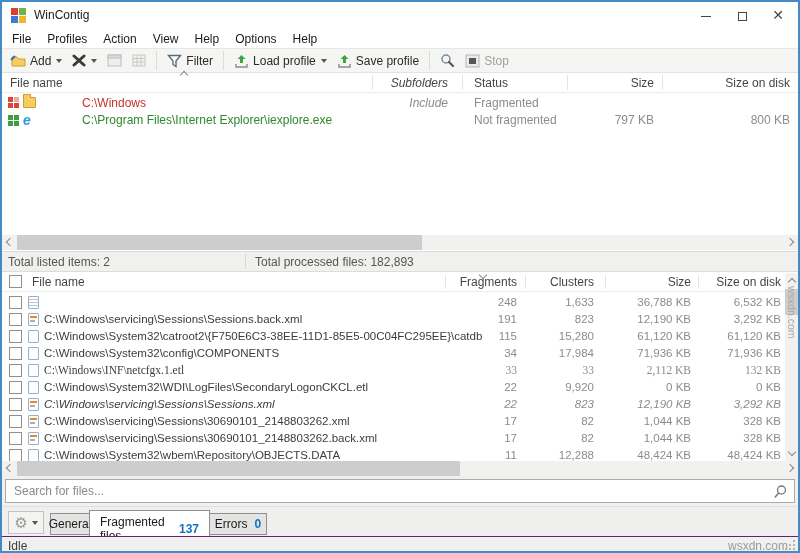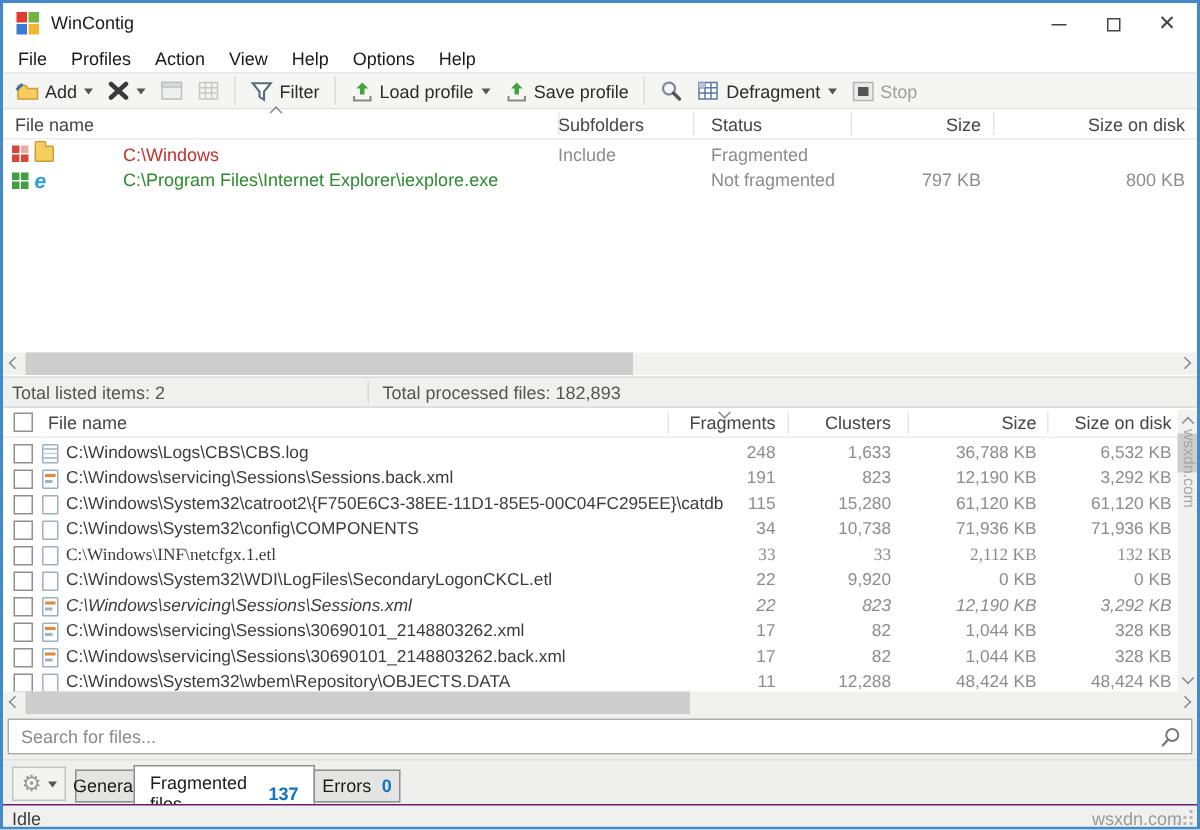--- a/index.html
+++ b/index.html
@@ -34,21 +34,21 @@
   
   .colsep{position:absolute;top:2px;bottom:2px;width:1px;background:#e4e4e4;}
   .chev{display:inline-block;width:6px;height:6px;border-left:1px solid #888;border-bottom:1px solid #888;}
   .chev.up{transform:rotate(135deg);} .chev.down{transform:rotate(-45deg);}
   .chev.left{transform:rotate(45deg);} .chev.right{transform:rotate(225deg);}
   
   .toplist{position:absolute;left:0;top:71px;width:100%;height:162px;background:#fff;}
   .tl-header{position:absolute;left:0;top:0;width:100%;height:20px;border-bottom:1px solid #ececec;color:#454545;}
   .hcell{position:absolute;top:3px;}
   .tl-sort{position:absolute;left:179px;top:-1px;}
-  .t-name{left:8px;} .t-sub{left:370px;width:76px;} .t-status{left:472px;}
+  .t-name{left:8px;} .t-sub{left:370px;width:76px;text-align:right;font-style:italic;} .t-status{left:472px;}
   .t-size{left:566px;width:86px;text-align:right;} .t-sod{left:660px;width:128px;text-align:right;}
   .tl-row{position:absolute;left:0;width:100%;height:17px;line-height:17px;}
   .tl-row .cell{position:absolute;top:0;line-height:17px;}
   .rowicons{position:absolute;left:6px;top:2px;display:flex;gap:4px;align-items:center;}
   .fraggrid{display:grid;grid-template-columns:5px 5px;grid-template-rows:5px 5px;gap:1px;}
   .fraggrid i{display:block;}
   .fg-red i{background:#d8473a;} .fg-red i.lt{background:#eeaaa2;}
   .fg-green i{background:#3f9e3f;}
   .folder{width:13px;height:11px;background:#f7cd60;border:1px solid #cf9c32;border-radius:1px;position:relative;}
   .folder:before{content:"";position:absolute;left:-1px;top:-4px;width:6px;height:3px;background:#f7cd60;border:1px solid #cf9c32;border-bottom:none;border-radius:1px 1px 0 0;}
@@ -193,29 +193,20 @@
         </svg>
       <span>Save profile</span>
     </div>
     <div class="tsep"></div>
     <div class="tbtn">
       <svg class="icon" width="15" height="15" viewBox="0 0 15 15">
           <circle cx="6" cy="6" r="4" fill="none" stroke="#7a8aa0" stroke-width="1.5"></circle>
           <path d="M9 9l4 4" stroke="#555" stroke-width="2.2" stroke-linecap="round"></path>
         </svg>
     </div>
-    <div class="tbtn">
-      <svg class="icon" width="15" height="13" viewBox="0 0 15 13">
-          <rect x="1" y="1" width="12" height="11" fill="#fff" stroke="#5a7a9a"></rect>
-          <path d="M1 4.5h12M1 8h12M5 1v11M9 1v11" stroke="#5a7a9a"></path>
-          <rect x="1" y="1" width="4" height="3.5" fill="#b8cade"></rect>
-        </svg>
-      <span>Defragment</span>
-        <span class="caret"></span>
-    </div>
     <div class="tbtn disabled">
       <svg class="icon" width="15" height="14" viewBox="0 0 15 14">
           <rect x="1" y="1" width="13" height="12" fill="#eaeaea" stroke="#b5b5b5"></rect>
           <rect x="4" y="4" width="7" height="6" fill="#555"></rect>
         </svg>
       <span>Stop</span>
     </div>
   </div>
 
   <div class="toplist">
@@ -285,21 +276,20 @@
       <span class="c-sod">Size on disk</span>
       <span class="colsep" style="left:443px"></span>
       <span class="colsep" style="left:523px"></span>
       <span class="colsep" style="left:603px"></span>
       <span class="colsep" style="left:696px"></span>
     </div>
     <div id="bl-rows">
         <div class="bl-row" style="top: 21px;">
           <span class="cb"></span>
           <span class="ficon log"></span>
-          <span class="fname">C:\Windows\Logs\CBS\CBS.log</span>
           <span class="num c-frag">248</span>
           <span class="num c-clus">1,633</span>
           <span class="num c-size">36,788 KB</span>
           <span class="num c-sod">6,532 KB</span>
         </div>
         <div class="bl-row" style="top: 38px;">
           <span class="cb"></span>
           <span class="ficon xml"></span>
           <span class="fname">C:\Windows\servicing\Sessions\Sessions.back.xml</span>
           <span class="num c-frag">191</span>
@@ -314,21 +304,21 @@
           <span class="num c-frag">115</span>
           <span class="num c-clus">15,280</span>
           <span class="num c-size">61,120 KB</span>
           <span class="num c-sod">61,120 KB</span>
         </div>
         <div class="bl-row" style="top: 72px;">
           <span class="cb"></span>
           <span class="ficon plain"></span>
           <span class="fname">C:\Windows\System32\config\COMPONENTS</span>
           <span class="num c-frag">34</span>
-          <span class="num c-clus">10,738</span>
+          <span class="num c-clus">17,984</span>
           <span class="num c-size">71,936 KB</span>
           <span class="num c-sod">71,936 KB</span>
         </div>
         <div class="bl-row" style="top: 89px; font-family: Liberation Serif, serif;">
           <span class="cb"></span>
           <span class="ficon plain"></span>
           <span class="fname">C:\Windows\INF\netcfgx.1.etl</span>
           <span class="num c-frag">33</span>
           <span class="num c-clus">33</span>
           <span class="num c-size">2,112 KB</span>

